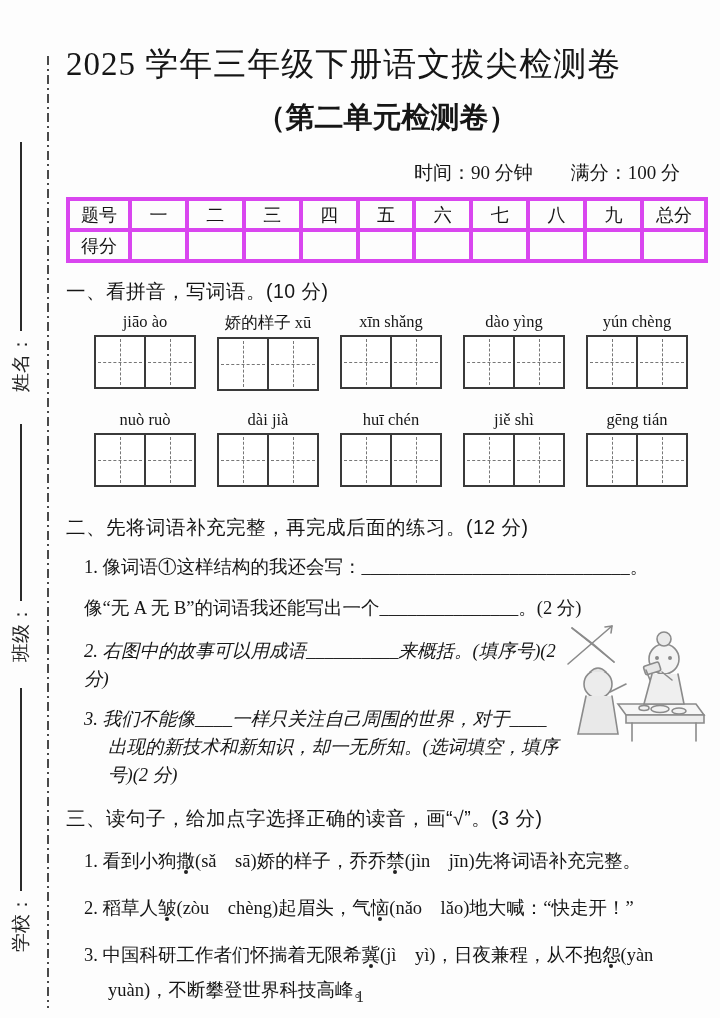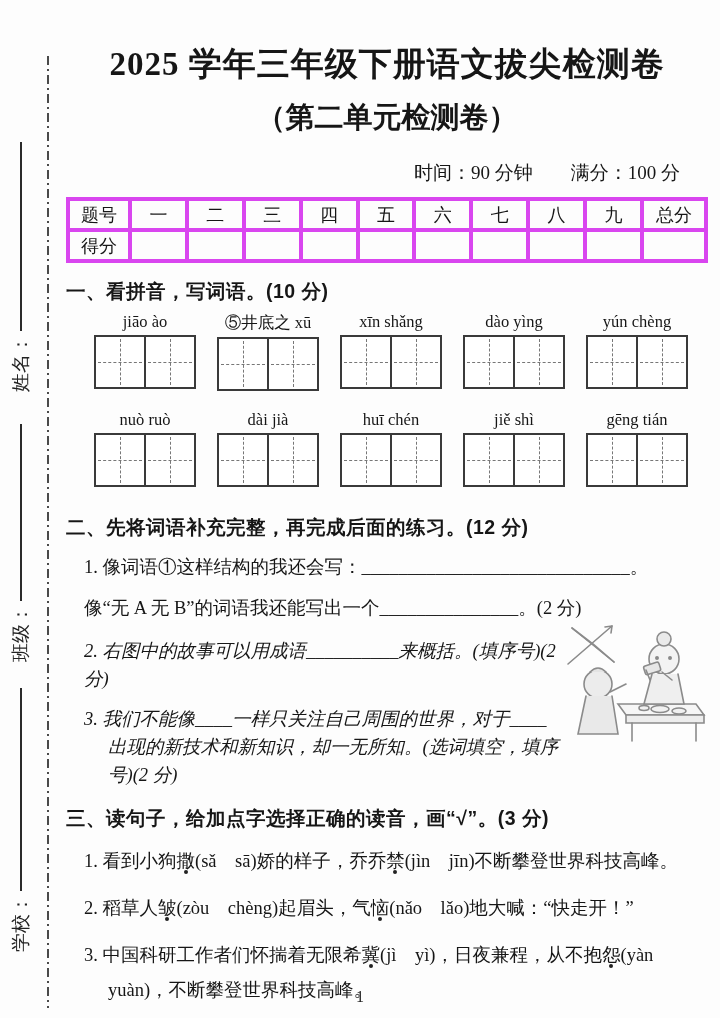--- a/index.html
+++ b/index.html
@@ -17,30 +17,30 @@
     position:absolute;left:8px;display:flex;align-items:center;gap:4px;
     transform:rotate(-90deg);transform-origin:left top;height:26px;
   }
   .side-label{font-size:19px;white-space:nowrap;color:#222;}
   .side-rule{flex:1;height:2px;background:#2a2a2a;}
   .g-name{top:392px;width:250px;}
   .g-class{top:662px;width:238px;}
   .g-school{top:952px;width:264px;}
 
   .content{position:absolute;left:66px;top:0;width:642px;}
-  .title{margin:46px 0 17px 0;font-size:33px;font-weight:700;text-align:center;letter-spacing:1px;line-height:1.15;}
+  .title{margin:46px 0 17px 0;font-size:33px;font-weight:400;letter-spacing:1px;line-height:1.15;}
   .subtitle{margin:10px 0 0 0;font-size:29px;font-weight:900;text-align:center;line-height:1.15;}
   .meta{margin-top:26px;font-size:19px;text-align:right;padding-right:28px;}
 
   table.score-table{margin-top:11px;width:100%;border-collapse:collapse;table-layout:fixed;}
   table.score-table td{border:4px solid #d946ef;height:27px;text-align:center;font-size:18px;padding:0;}
   table.score-table td.first{width:58px;}
   table.score-table td.last{width:60px;}
 
-  .sec-heading{margin:15px 0 0 0;font-size:19.5px;font-weight:bold;
+  .sec-heading{margin:15px 0 0 0;font-size:19.5px;font-weight:normal;
     font-family:"Liberation Sans","DejaVu Sans",sans-serif;letter-spacing:.5px;}
 
   .pinyin-row{display:flex;justify-content:space-between;padding:0 18px 12px 26px;margin-top:7px;}
   .pin-group{width:106px;text-align:center;}
   .pin-label{font-size:16.5px;margin-bottom:3px;white-space:nowrap;}
   .box-pair{width:98px;height:50px;border:2px solid #3a3a3a;display:flex;margin:0 auto;background:#fff;}
   .box-cell{flex:1;position:relative;}
   .box-cell + .box-cell{border-left:2px solid #3a3a3a;}
   .box-cell::before{content:"";position:absolute;left:50%;top:2px;bottom:2px;border-left:1px dashed #777;}
   .box-cell::after{content:"";position:absolute;top:50%;left:2px;right:2px;border-top:1px dashed #777;}
@@ -119,21 +119,21 @@
 
     <div class="pinyin-row">
       <div class="pin-group">
         <div class="pin-label">jiāo  ào</div>
         <div class="box-pair">
             <div class="box-cell"></div>
             <div class="box-cell"></div>
           </div>
       </div>
       <div class="pin-group">
-        <div class="pin-label">⑤井底之  xū</div>
+        <div class="pin-label">娇的样子  xū</div>
         <div class="box-pair">
             <div class="box-cell"></div>
             <div class="box-cell"></div>
           </div>
       </div>
       <div class="pin-group">
         <div class="pin-label">xīn shǎng</div>
         <div class="box-pair">
             <div class="box-cell"></div>
             <div class="box-cell"></div>
@@ -230,20 +230,20 @@
 
         <circle cx="38" cy="62" r="14" fill="#ececec"></circle>
         <path d="M30,50 q8,-8 16,0" fill="#e3e3e3"></path>
         <path d="M26,74 L18,112 L58,112 L52,74" fill="#e9e9e9"></path>
         <path d="M50,70 L66,62"></path>
       </svg>
     </div>
 
     <div class="sec-heading">三、读句子，给加点字选择正确的读音，画“√”。(3 分)</div>
 
-    <div class="s3-item"><span>1. 看到小狗</span><span class="dotted">撒</span><span>(sǎ　sā)娇的样子，乔乔</span><span class="dotted">禁</span><span>(jìn　jīn)不断攀登世界科技高峰。</span></div>
+    <div class="s3-item"><span>1. 看到小狗</span><span class="dotted">撒</span><span>(sǎ　sā)娇的样子，乔乔</span><span class="dotted">禁</span><span>(jìn　jīn)先将词语补充完整。</span></div>
     <div class="s3-item"><span>2. 稻草人</span><span class="dotted">皱</span><span>(zòu　chèng)起眉头，气</span><span class="dotted">恼</span><span>(nǎo　lǎo)地大喊：“快走开！”</span></div>
     <div class="s3-item hang"><span>3. 中国科研工作者们怀揣着无限希</span><span class="dotted">冀</span><span>(jì　yì)，日夜兼程，从不抱</span><span class="dotted">怨</span><span>(yàn　yuàn)，不断攀登世界科技高峰。</span></div>
 
   </div>
 
   <div class="page-num">1</div>
 </div>
 
 </body></html>

